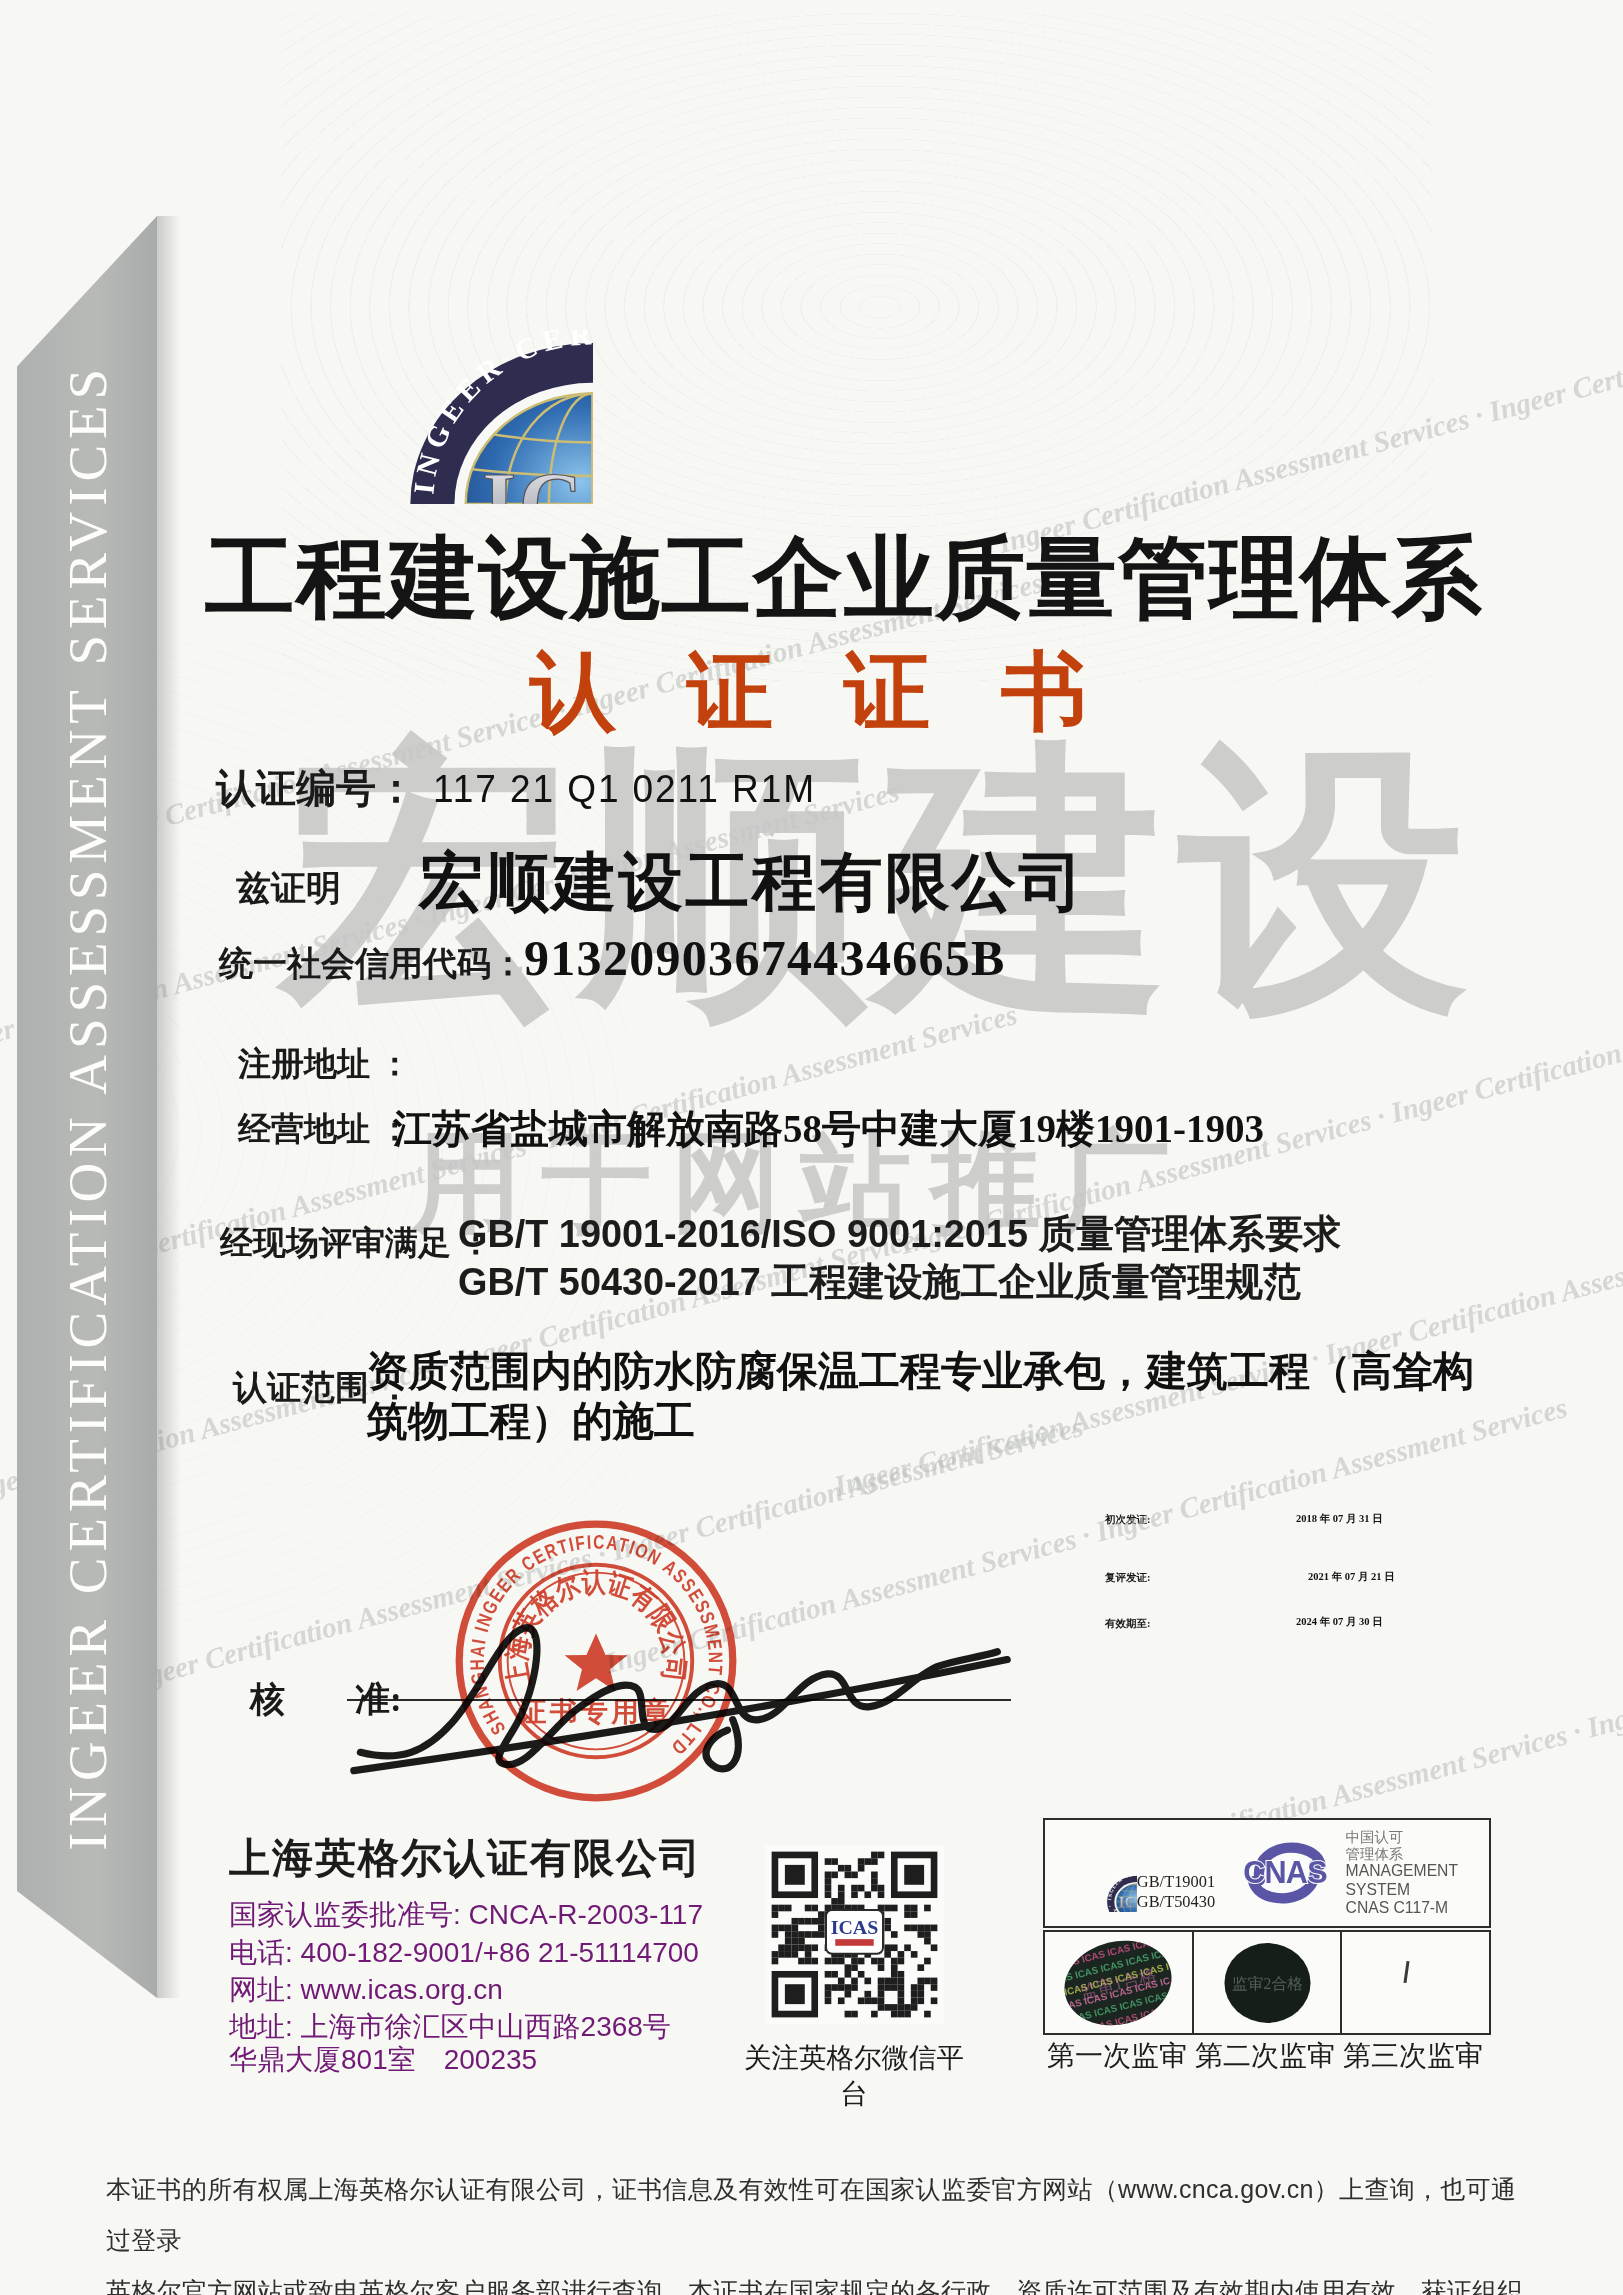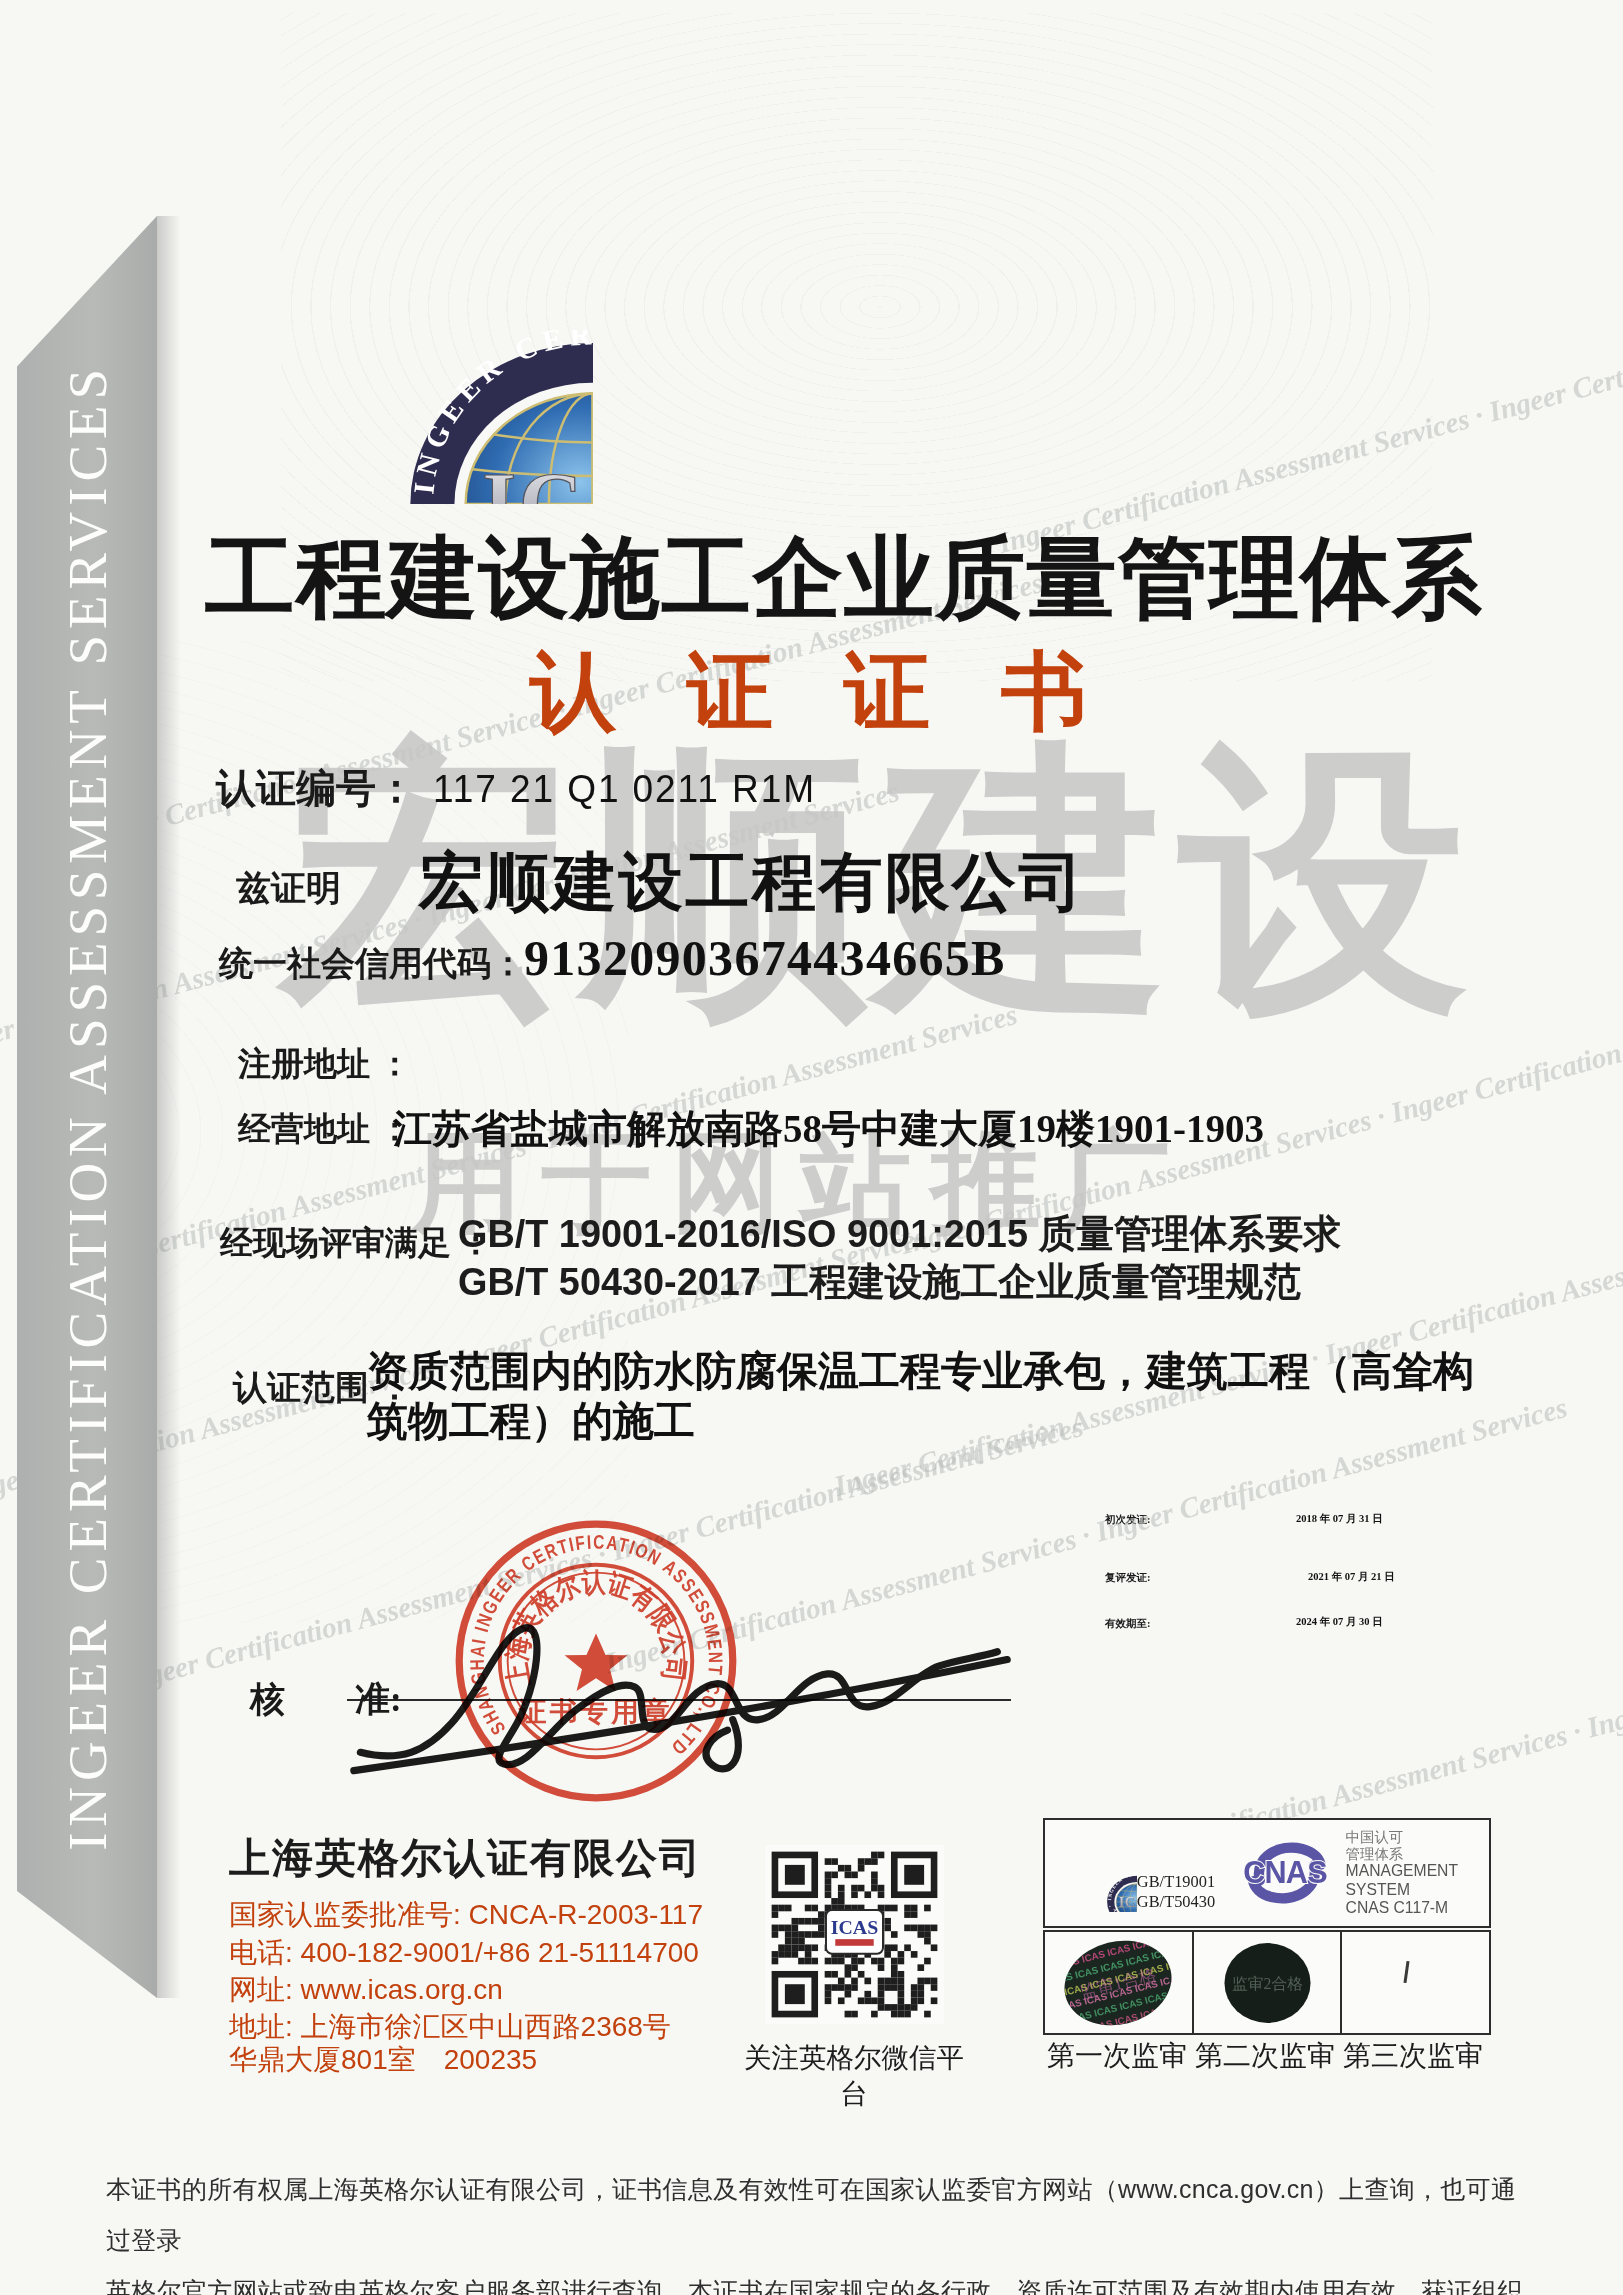--- a/index.html
+++ b/index.html
@@ -74,21 +74,21 @@
   .d-lab2{left:1105px;top:1571px;} .d-val2{left:1308px;top:1570px;}
   .d-lab3{left:1105px;top:1617px;} .d-val3{left:1296px;top:1615px;}
 
   .approve-lab{left:250px;top:1676px;font-size:35px;z-index:6;}
   .approve-line{left:347px;top:1699px;width:664px;height:2px;background:#2a2a2a;z-index:4;}
 
   .stamp{left:452px;top:1517px;width:288px;height:288px;z-index:6;mix-blend-mode:multiply;}
   .signature{left:340px;top:1589px;width:681px;height:196px;z-index:7;mix-blend-mode:multiply;}
 
   .issuer-name{left:229px;top:1831px;font-size:41px;font-weight:700;letter-spacing:2px;z-index:5;}
-  .iss{font-size:28px;color:#c2410c;z-index:5;}
+  .iss{font-size:28px;color:#701a75;z-index:5;}
   .iss1{left:229px;top:1896px;} .iss2{left:229px;top:1934px;}
   .iss3{left:229px;top:1971px;} .iss4{left:229px;top:2008px;} .iss5{left:229px;top:2041px;}
 
   .qr{left:765px;top:1845px;width:179px;height:179px;z-index:5;}
   .qr-caption{left:733px;top:2040px;width:242px;text-align:center;font-size:27.5px;z-index:5;}
 
   .accbox{left:1043px;top:1818px;width:444px;height:106px;border:2.6px solid #2d2d2d;z-index:5;
      background:#fbfbf9;display:flex;align-items:center;}
   .acc-icas{width:154px;display:flex;align-items:flex-end;margin-left:31px;}
   .acc-icas-caption{font-family:"Liberation Serif","DejaVu Serif",serif;font-size:16.4px;color:#222;margin-top:1.3px;}

